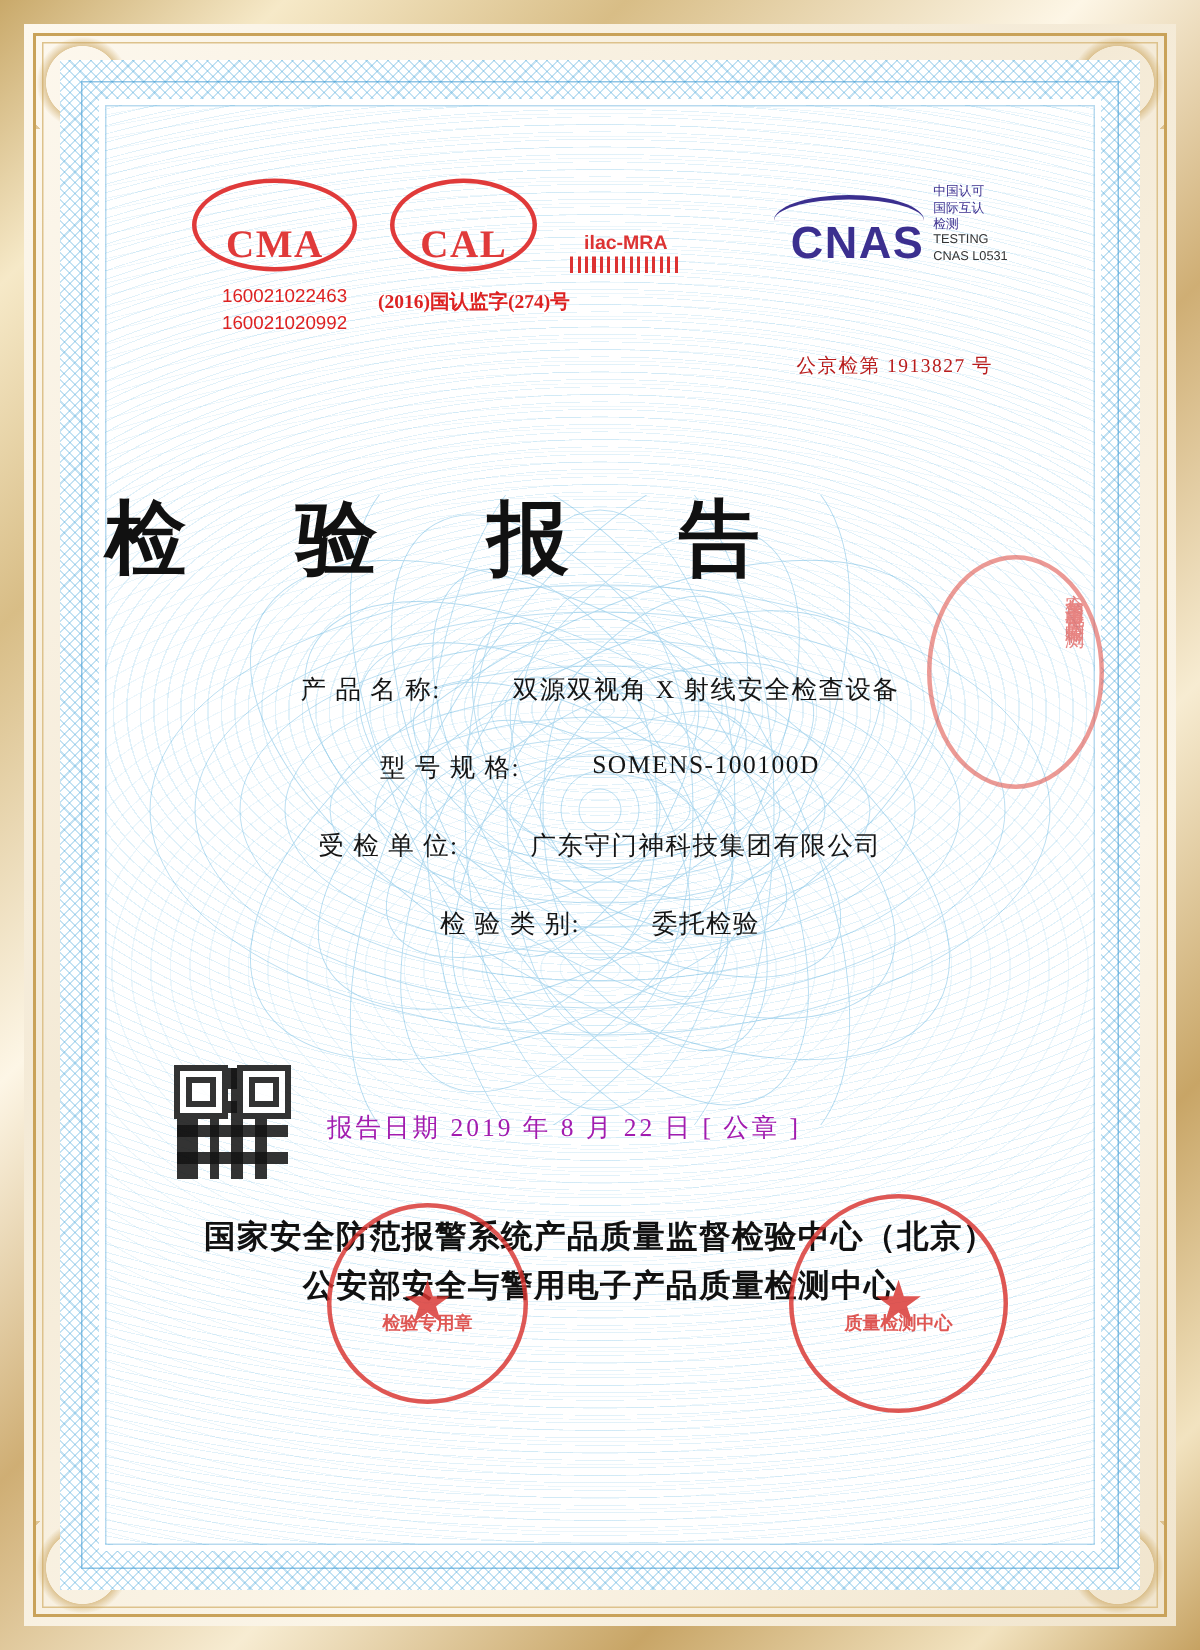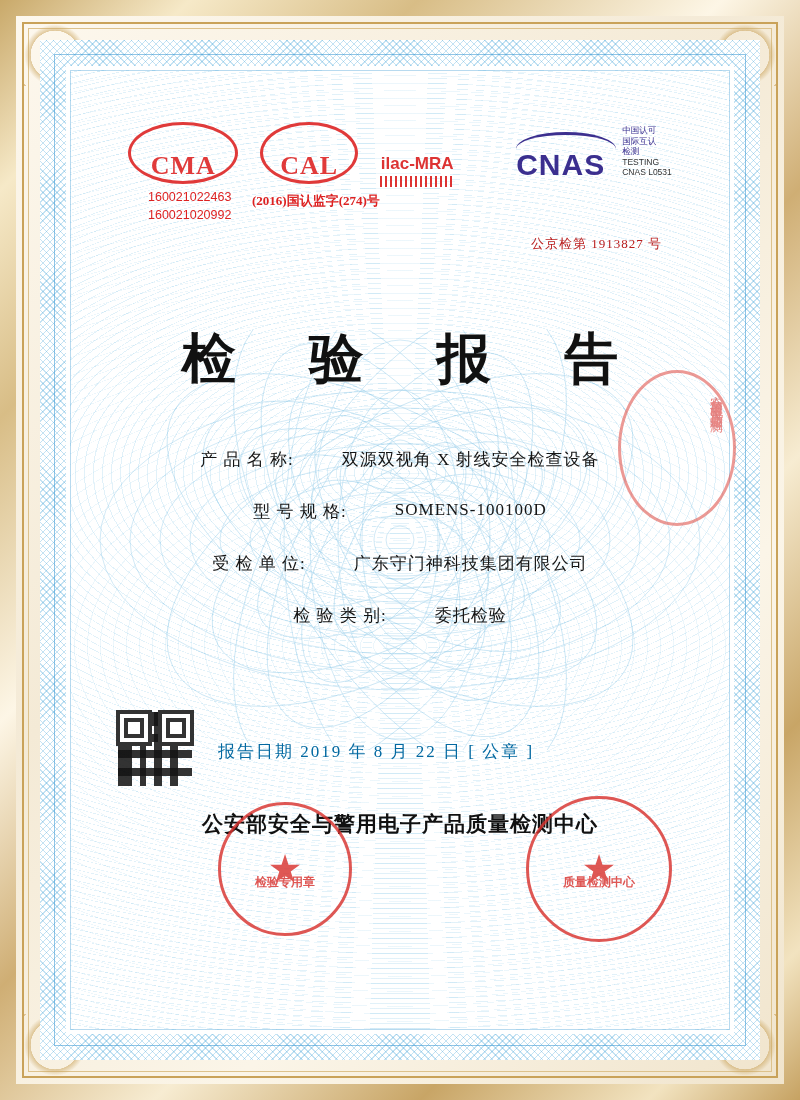--- a/index.html
+++ b/index.html
@@ -130,33 +130,33 @@
     font-size: 26px;
     letter-spacing: 1px;
     font-family: "Liberation Serif", serif;
   }
   .logo-cal { width: 92px; }
   .logo-ilac {
     display: flex; flex-direction: column; align-items: center;
     color: #d33;
   }
   .logo-ilac .ilac-text {
-    font-size: 17px; font-weight: bold; letter-spacing: 0px;
+    font-size: 13px; font-weight: bold; letter-spacing: 0px;
     font-family: "Liberation Sans", sans-serif;
     margin-top: 36px;
   }
   .logo-ilac .ilac-bars {
     width: 74px; height: 11px; margin-top: 2px;
     background: repeating-linear-gradient(90deg,#d33 0 2px, transparent 2px 5px);
   }
   .logo-cnas {
     display: flex; align-items: flex-end; gap: 6px;
   }
   .cnas-mark {
-    display: flex; flex-direction: column; align-items: flex-start; margin-left: 40px;
+    display: flex; flex-direction: column; align-items: flex-end; margin-left: 40px;
   }
   .cnas-word {
     color: #3b2f8f;
     font-size: 30px;
     font-weight: bold;
     letter-spacing: 1px;
     font-family: "Liberation Sans", sans-serif;
     line-height: 1;
   }
   .cnas-swoosh {
@@ -200,21 +200,20 @@
     right: 98px;
     font-size: 13px;
     color: #b91c1c;
     letter-spacing: 1px;
   }
 
   .title {
     position: absolute;
     top: 283px;
     left: 0; right: 0;
-    text-align: center;
     font-size: 54px;
     letter-spacing: 30px;
     text-indent: 30px;
     color: #111;
     font-weight: bold;
     font-family: "Liberation Serif", "DejaVu Serif", serif;
   }
 
   .fields {
     position: absolute;
@@ -254,21 +253,21 @@
     box-shadow: inset 0 0 0 4px #222;
   }
   .qr::before { left: 2px; top: 2px; }
   .qr::after  { right: 2px; top: 2px; }
 
   .report-date {
     position: absolute;
     top: 700px;
     left: 178px;
     font-size: 17px;
-    color: #0369a1;
+    color: #a21caf;
     letter-spacing: 2px;
   }
 
   .issuer {
     position: absolute;
     top: 768px;
     left: 0; right: 0;
     text-align: center;
     color: #111;
     font-size: 21px;
@@ -456,20 +455,21 @@
           <span class="label">检 验 类 别:</span>
           <span class="value">委托检验</span>
         </div>
       </div>
 
       <div class="qr"></div>
 
       <div class="report-date">报告日期  2019 年 8 月 22 日   [ 公章 ]</div>
 
       <div class="issuer">
+        <div>国家安全防范报警系统产品质量监督检验中心（北京）</div>
         <div>公安部安全与警用电子产品质量检测中心</div>
       </div>
 
       <div class="stamp stamp-left">
         <span class="star">★</span>
         <span class="stamp-center-text">检验专用章</span>
       </div>
       <div class="stamp stamp-right">
         <span class="star">★</span>
         <span class="stamp-center-text">质量检测中心</span>

